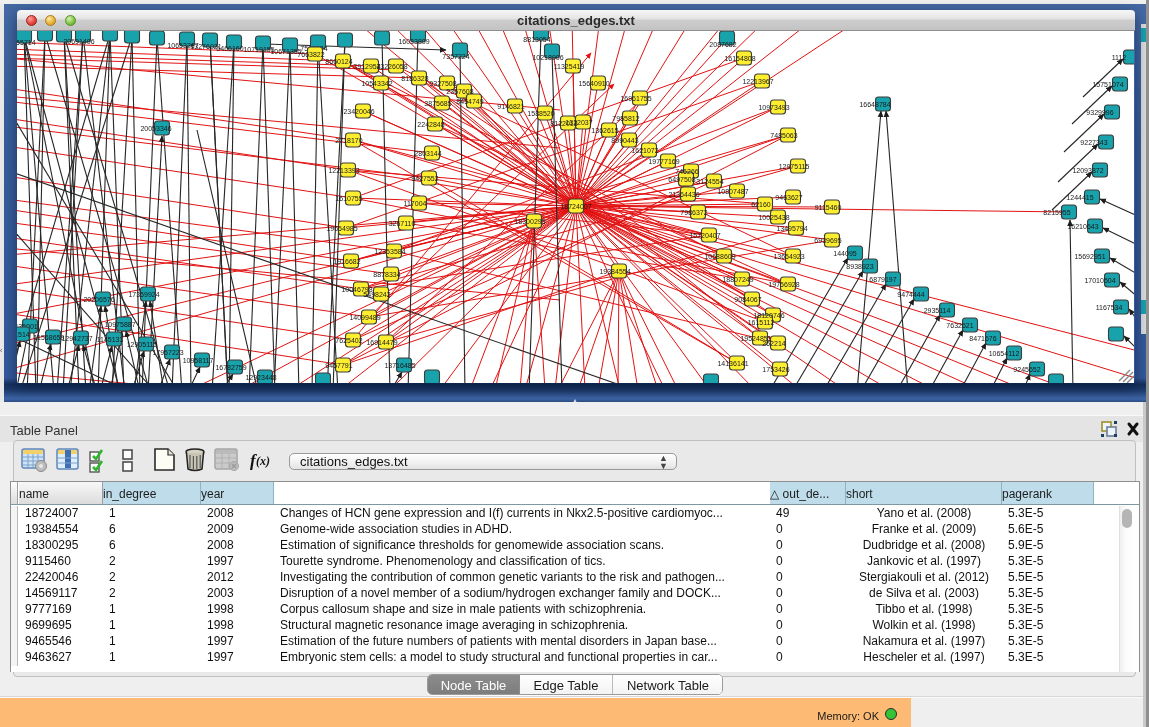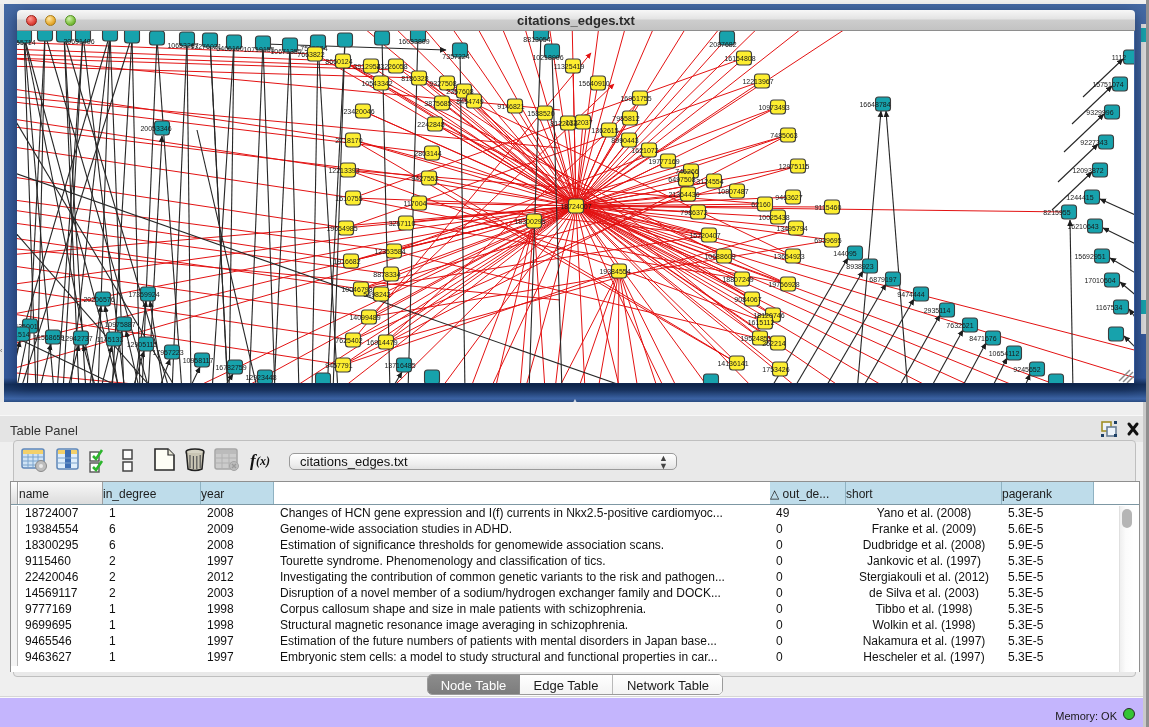--- a/index.html
+++ b/index.html
@@ -94,21 +94,21 @@
 #tab1 { left:0; width:92px; color:#fff;
   background:linear-gradient(180deg,#8c8c8c,#7b7b7b); border-right:1px solid #8a8a8a; }
 #tab2 { left:92px; width:92px; color:#1b1b1b; background:linear-gradient(180deg,#ffffff,#f2f2f2); }
 #tab3 { left:184px; width:112px; color:#1b1b1b; background:linear-gradient(180deg,#ffffff,#f2f2f2); }
 #tab3:before, #tab2:before { content:""; }
 .tsep { position:absolute; left:184px; top:3px; width:1px; height:15px; background:#b9b9b9; }
 
 
 #statussep { position:absolute; left:0; top:294px; width:1149px; height:2px;
   background:#d6d6d6; border-bottom:1px solid #fafafa; }
-#status { position:absolute; left:0; top:296px; width:1149px; height:29px; background:#c4b5fd; }
+#status { position:absolute; left:0; top:296px; width:911px; height:29px; background:#fdba74; }
 #mem { position:absolute; right:32px; top:12px; font-size:11px; color:#1a1a1a; }
 #memdot { position:absolute; right:14px; top:10px; width:12px; height:12px; border-radius:50%;
   background:#35c435; border:1.5px solid #2a2a2a; }
 </style></head>
 <body>
 <div id="app">
   <div id="desktop"></div>
   <div id="topstrip"></div>
   <div id="leftstrip"></div>
   <div id="sliver"></div>

